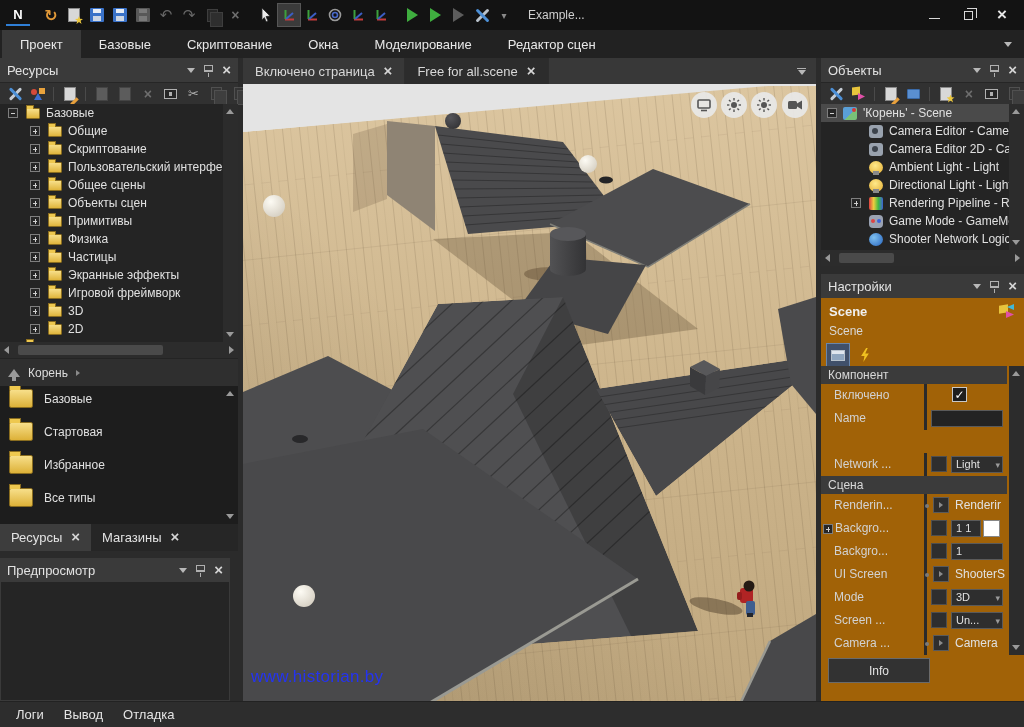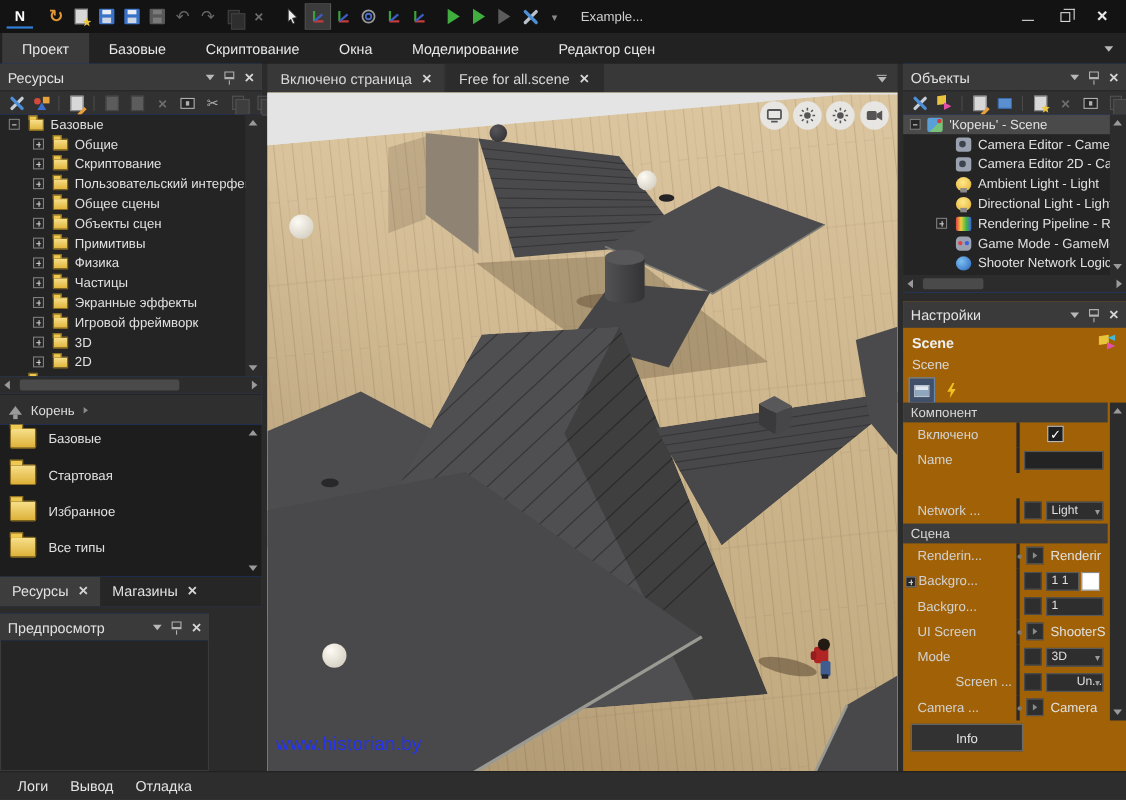--- a/index.html
+++ b/index.html
@@ -474,21 +474,21 @@
           <span>Ресурсы</span>
           <span class="xw"></span>
         </span>
       <span class="dtab">
           <span>Магазины</span>
           <span class="xw"></span>
         </span>
     </div>
   </div>
 
-  <div class="panel" style="left:0; top:558px; width:190px; height:143px;">
+  <div class="panel" style="left:0; top:558px; width:230px; height:143px;">
     <div class="phead">
       <span>Предпросмотр</span>
       <span class="picons">
         <span class="tri-dn"></span>
         <span class="pin"></span>
         <span class="xw"></span>
       </span>
     </div>
     <div style="height:119px; background:#252525; border:1px solid #3a3a3a; border-top:none;"></div>
   </div>
@@ -828,21 +828,21 @@
           <span class="tri-r sm"></span>
         </span>
       <span class="preftxt">ShooterS</span>
     </div>
     <div class="prow" style="top:312px;">
       <span class="plabel">Mode</span>
         <span class="pdiv"></span>
       <span class="preset"></span>
       <span class="pctl dd"><span>3D</span></span>
     </div>
-    <div class="prow" style="top:335px;text-align:right;">
+    <div class="prow" style="top:335px;">
       <span class="plabel">Screen ...</span>
         <span class="pdiv"></span>
       <span class="preset"></span>
       <span class="pctl dd"><span>Un...</span></span>
     </div>
     <div class="prow" style="top:358px;">
       <span class="plabel">Camera ...</span>
         <span class="pdiv"></span>
       <span class="pdot"></span>
       <span class="pbtn">

